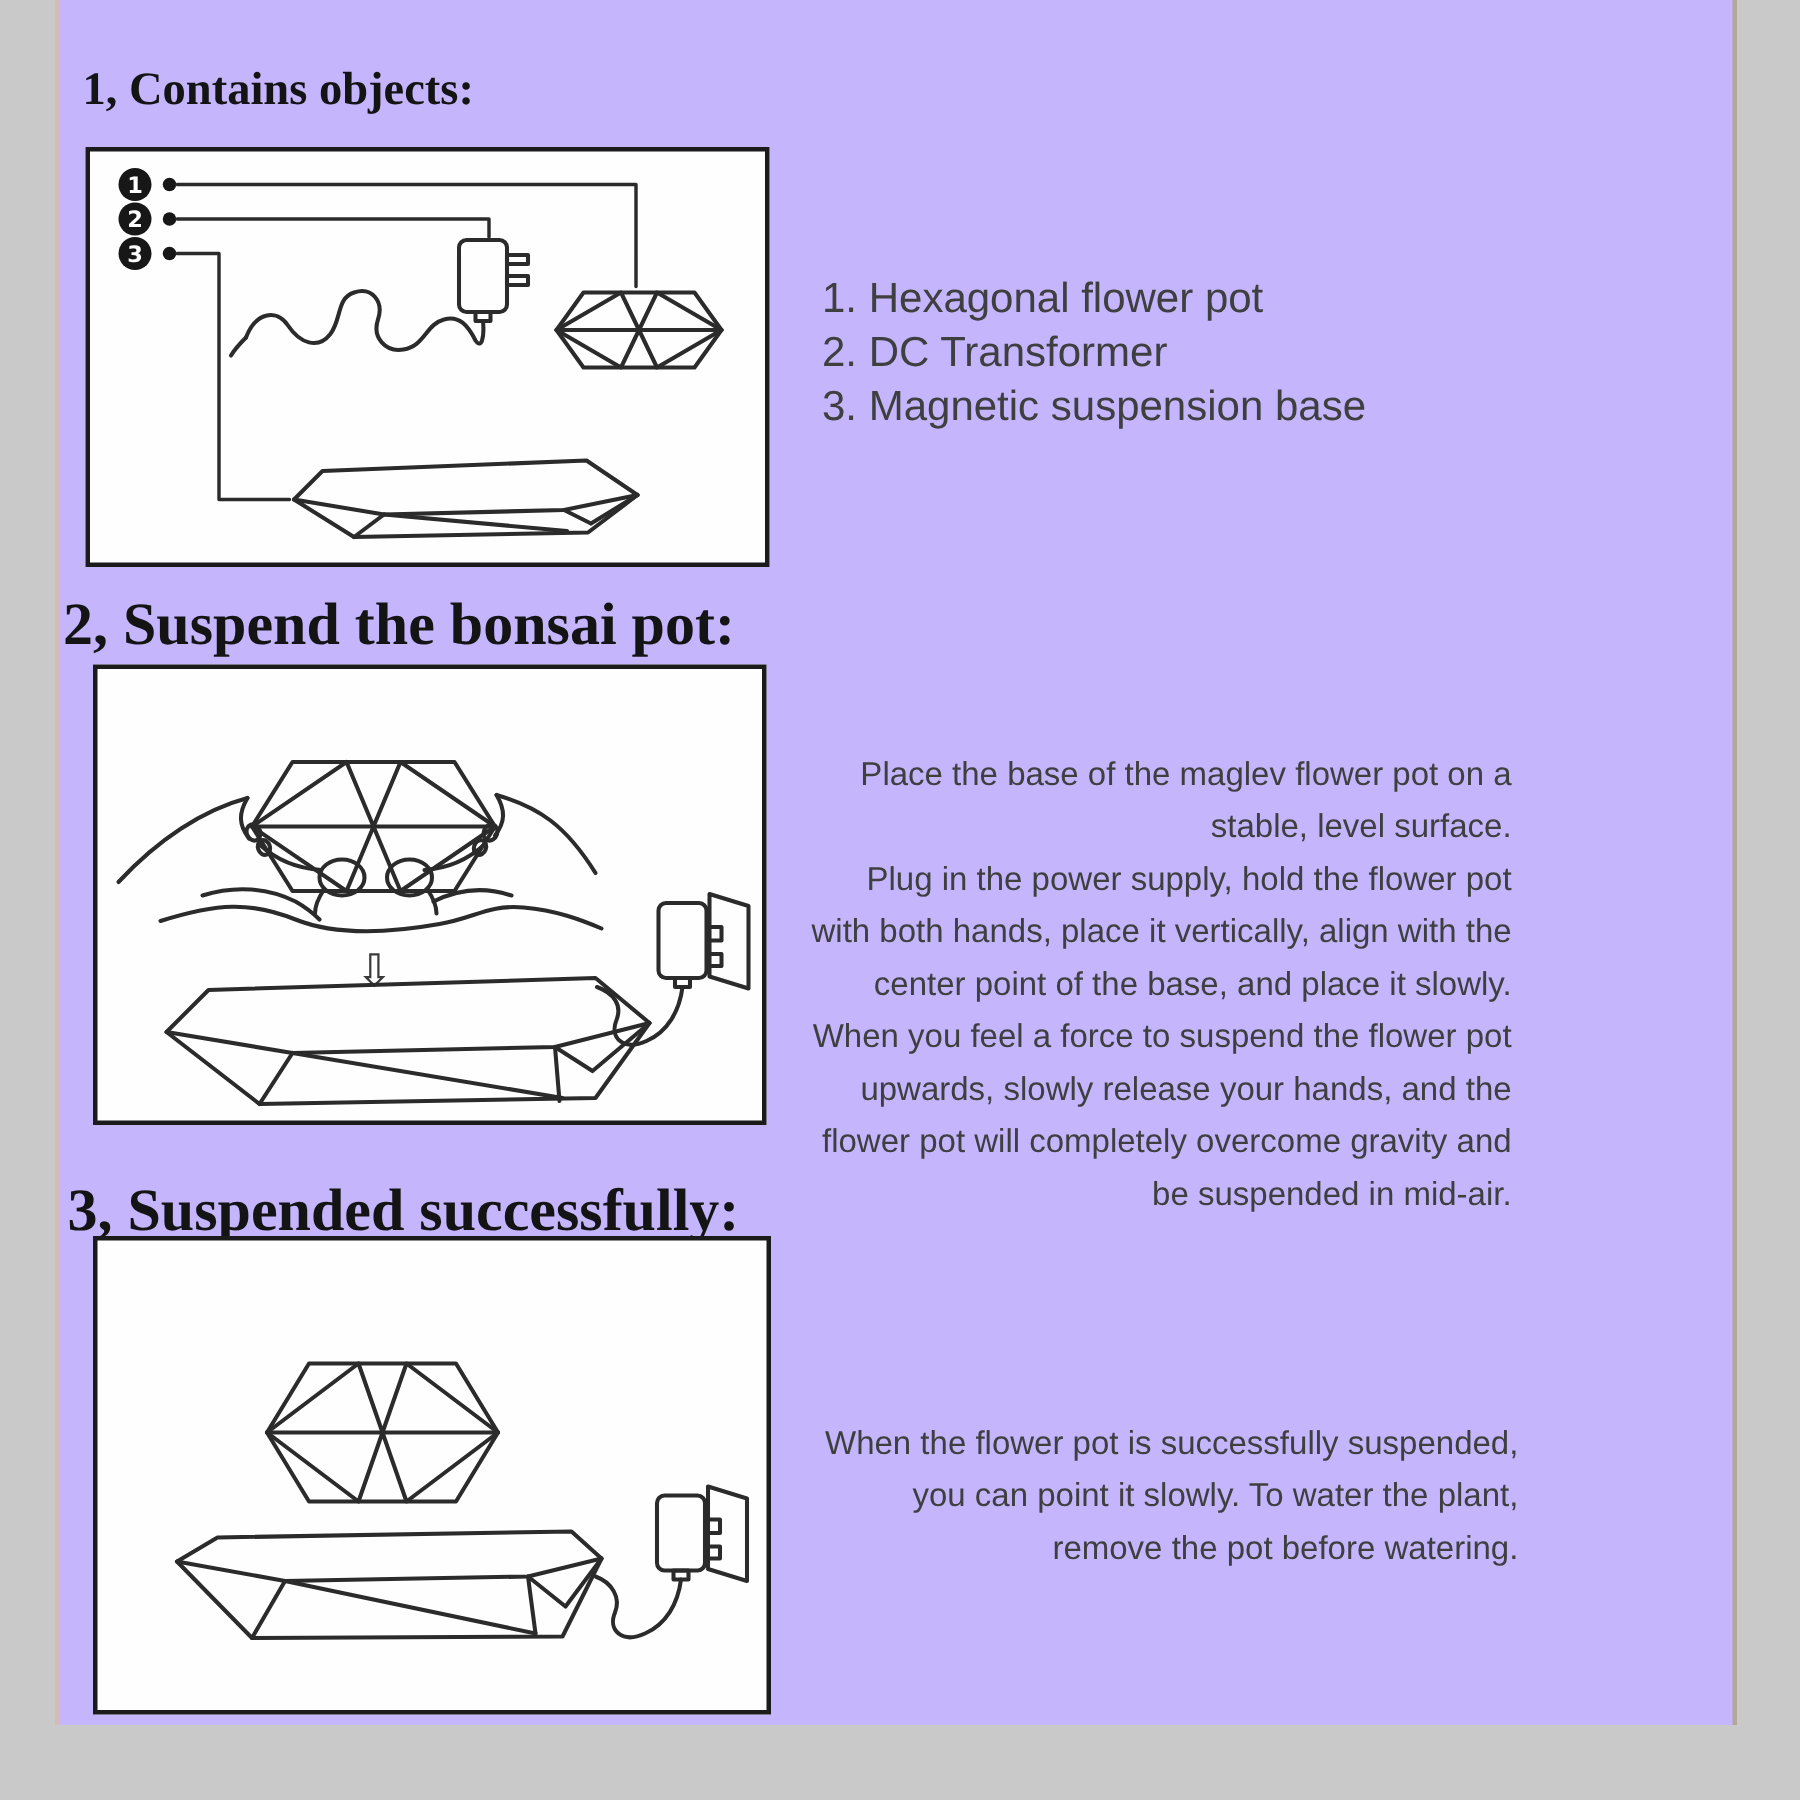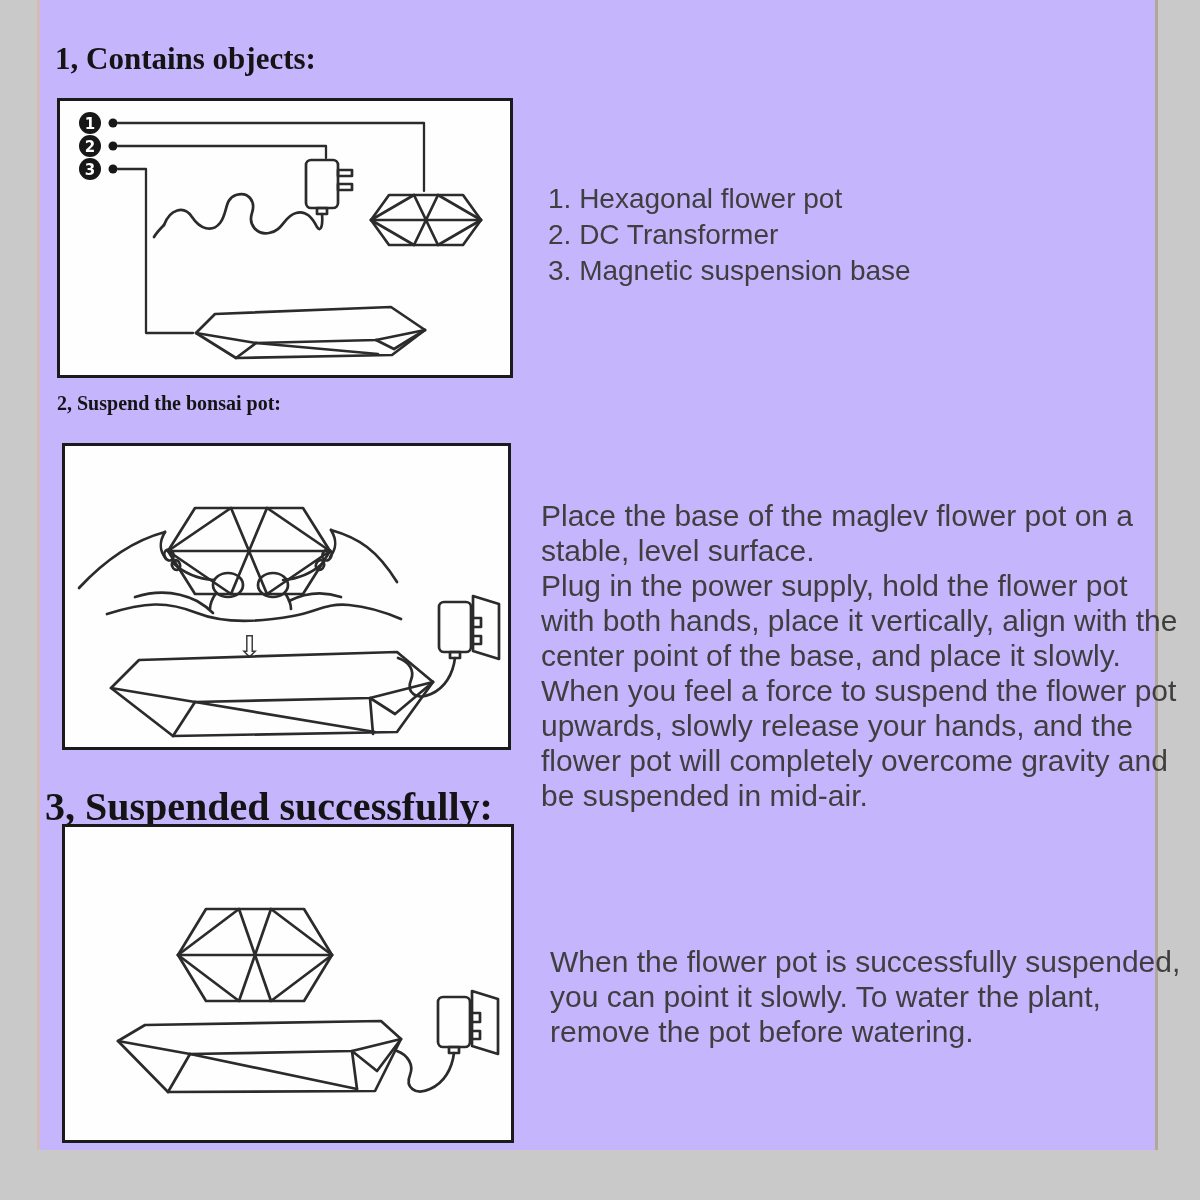--- a/index.html
+++ b/index.html
@@ -10,39 +10,39 @@
     background:#c4b5fd;
     border-left:3px solid #d5bab6;
     border-right:3px solid #b3a795;
   }
   .heading{
     position:absolute;
     font-family:"Liberation Serif","DejaVu Serif",serif;
     font-weight:bold;color:#141414;white-space:nowrap;
   }
   .h1{left:15px;top:41px;font-size:31px;}
-  .h2{left:2px;top:392px;font-size:20px;margin-left:15px;}
+  .h2{left:2px;top:392px;font-size:40px;}
   .h3{left:5px;top:783px;font-size:40px;}
   .figbox{
     position:absolute;background:#fefefe;border:3px solid #1b1b1b;
   }
   .box1{left:17px;top:98px;width:450px;height:274px;}
   .box2{left:22px;top:443px;width:443px;height:301px;}
   .box3{left:22px;top:824px;width:446px;height:313px;}
   .figbox svg{display:block;width:100%;height:100%;}
   .ink{fill:none;stroke:#2b2b2b;stroke-width:2.7;stroke-linecap:round;stroke-linejoin:round;}
   .thin{stroke-width:2.3;}
   .inkfill{fill:#171717;stroke:none;}
   .badge-num{fill:#ffffff;font-size:15px;font-weight:bold;text-anchor:middle;font-family:"DejaVu Sans",sans-serif;}
   .arrow-glyph{fill:#3a3a3a;font-size:30px;font-family:"DejaVu Sans",sans-serif;}
   .bodytext{
     position:absolute;color:#3f3f3f;white-space:pre;
   }
   .parts-list{left:508px;top:162px;font-size:28px;line-height:36px;margin-top:19px;}
-  .para{font-size:30px;line-height:35px;}
+  .para{font-size:22px;line-height:35px;text-align:right;}
   .p2{left:501px;top:428px;}
   .note{margin-top:11px;}
   .p3{left:510px;top:944px;}
 </style>
 </head>
 <body>
 
 <div class="paper">
 
   <div class="heading h1">1, Contains objects:</div>

